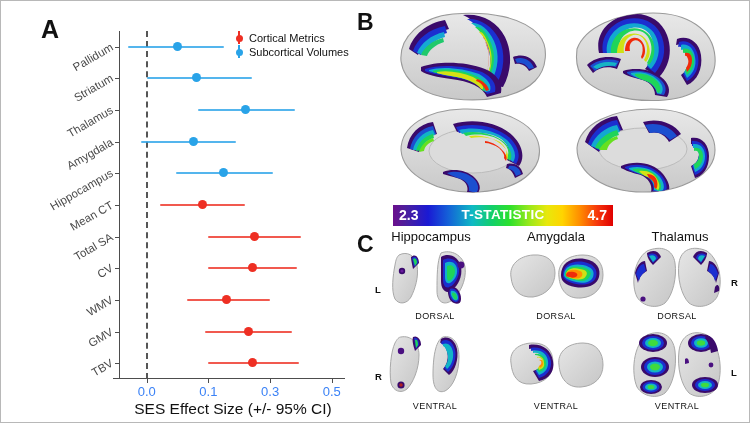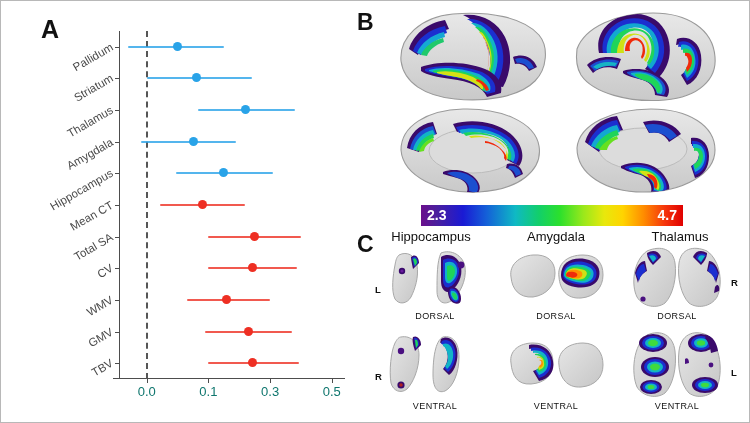--- a/index.html
+++ b/index.html
@@ -20,38 +20,38 @@
 
   .row{position:absolute;height:14px;}
   .ci-line{position:absolute;top:6px;height:2px;border-radius:1px;}
   .pt{position:absolute;top:2px;width:9px;height:9px;border-radius:50%;}
 
   .ylab{position:absolute;white-space:nowrap;color:#4a4a4a;font-size:11.5px;
         transform-origin:100% 50%;transform:rotate(-30deg);text-align:right;}
   .ytick{position:absolute;width:4px;height:1px;background:#4d4d4d;}
 
   .xtick{position:absolute;top:377px;width:1px;height:5px;background:#4d4d4d;}
-  .xticklab{position:absolute;top:383px;font-size:13px;color:#0f766e;
+  .xticklab{position:absolute;top:383px;font-size:13px;color:#3b82f6;
             transform:translateX(-50%);}
   #xaxis-title{position:absolute;left:118px;top:399px;width:230px;text-align:center;
                font-size:15.5px;color:#111;transform:translateX(-1px);}
 
   #legend{position:absolute;left:232px;top:30px;font-size:11px;color:#111;}
   .leg-row{display:flex;align-items:center;height:13px;margin-bottom:1px;}
   .leg-mark{position:relative;width:12px;height:13px;margin-right:4px;}
   .leg-mark .lbar{position:absolute;left:5px;top:0;width:2px;height:13px;}
   .leg-mark .ldot{position:absolute;left:2.5px;top:4px;width:7px;height:7px;border-radius:50%;}
 
   
   #panelB{position:absolute;left:352px;top:0;width:398px;height:200px;}
   .brain{position:absolute;}
   .brain svg{display:block;}
 
   
-  #colorbar-wrap{position:absolute;left:420px;top:204px;width:262px;height:21px;}
+  #colorbar-wrap{position:absolute;left:392px;top:204px;width:220px;height:21px;}
   #colorbar{position:absolute;inset:0;
             background:linear-gradient(to right,
               #6b0f8c 0%, #4b1f9e 6%, #1a1ad4 16%, #1460d8 25%,
               #0fb9c4 36%, #12cf6a 45%, #2ce02c 53%, #9ae81b 62%,
               #e8e80c 70%, #ffd400 77%, #ff8c00 85%, #f5360c 93%, #e00000 100%);}
   #cb-min{position:absolute;left:6px;top:2px;font-size:14px;font-weight:bold;color:#ffffff;}
   #cb-max{position:absolute;right:6px;top:2px;font-size:14px;font-weight:bold;color:#ffffff;margin-left:44px;}
   #cb-title{position:absolute;left:0;right:0;top:2px;text-align:center;font-size:13.5px;
             font-weight:bold;color:#ffffff;letter-spacing:.3px;}
 
@@ -116,21 +116,38 @@
         <div class="row" style="left: 0px; top: 293.545px; width: 222px;">
           <div class="ci-line" style="left: 86.3333px; width: 86.3333px; background: rgb(238, 47, 35); opacity: 0.8;"></div>
           <div class="pt" style="left: 125px; background: rgb(238, 47, 35);"></div>
         </div>
         <div class="row" style="left: 0px; top: 325.182px; width: 222px;">
           <div class="ci-line" style="left: 89.4167px; width: 90.65px; background: rgb(238, 47, 35); opacity: 0.8;"></div>
           <div class="pt" style="left: 129.317px; background: rgb(238, 47, 35);"></div>
         </div>
       </div>
 
-
+    <div id="legend">
+        <div class="leg-row">
+          <span class="leg-mark">
+            <span class="lbar" style="background: rgb(238, 47, 35);"></span>
+            <span class="ldot" style="background: rgb(238, 47, 35);"></span>
+          </span>
+          <span>Cortical Metrics</span>
+        </div>
+        <div class="leg-row">
+          <span class="leg-mark">
+            <span class="lbar" style="background: rgb(41, 163, 232);"></span>
+            <span class="ldot" style="background: rgb(41, 163, 232);"></span>
+          </span>
+          <span>Subcortical Volumes</span>
+        </div>
+      </div>
+
+    <div id="xaxis-title">SES Effect Size (+/- 95% CI)</div>
   <div class="ytick" style="left: 114px; top: 45.8182px;"></div>
       <div class="ylab" style="left: 0px; width: 111px; top: 38.8182px;">Pallidum</div>
       <div class="ytick" style="left: 114px; top: 77.4545px;"></div>
       <div class="ylab" style="left: 0px; width: 111px; top: 70.4545px;">Striatum</div>
       <div class="ytick" style="left: 114px; top: 109.091px;"></div>
       <div class="ylab" style="left: 0px; width: 111px; top: 102.091px;">Thalamus</div>
       <div class="ytick" style="left: 114px; top: 140.727px;"></div>
       <div class="ylab" style="left: 0px; width: 111px; top: 133.727px;">Amygdala</div>
       <div class="ytick" style="left: 114px; top: 172.364px;"></div>
       <div class="ylab" style="left: 0px; width: 111px; top: 165.364px;">Hippocampus</div>
@@ -282,20 +299,21 @@
           <path d="M74 67 C82 66 89 69 92 75 C95 80 95 84 93 86 L90 84 C91 79 87 74 80 72 C77 70 75 68 74 67 Z" fill="#d6e015"></path>
           <path d="M82 70 C88 70 91 73 92 77 C93 81 92 84 91 85 L89 83 C90 79 88 76 84 74 Z" fill="#f02a0a"></path>
         </g>
       </svg>
     </div>
   </div>
 
   <div id="colorbar-wrap">
     <div id="colorbar"></div>
     <div id="cb-min">2.3</div>
+    <div id="cb-title">T-STATISTIC</div>
     <div id="cb-max">4.7</div>
   </div>
 
   <div id="panelC">
     <div class="panel-letter" style="left:4px;top:6px;font-size:23px;">C</div>
 
     <div class="struct-title" style="left:18px;top:2px;width:120px;">Hippocampus</div>
     <div class="struct-title" style="left:148px;top:2px;width:110px;">Amygdala</div>
     <div class="struct-title" style="left:272px;top:2px;width:110px;">Thalamus</div>
 

